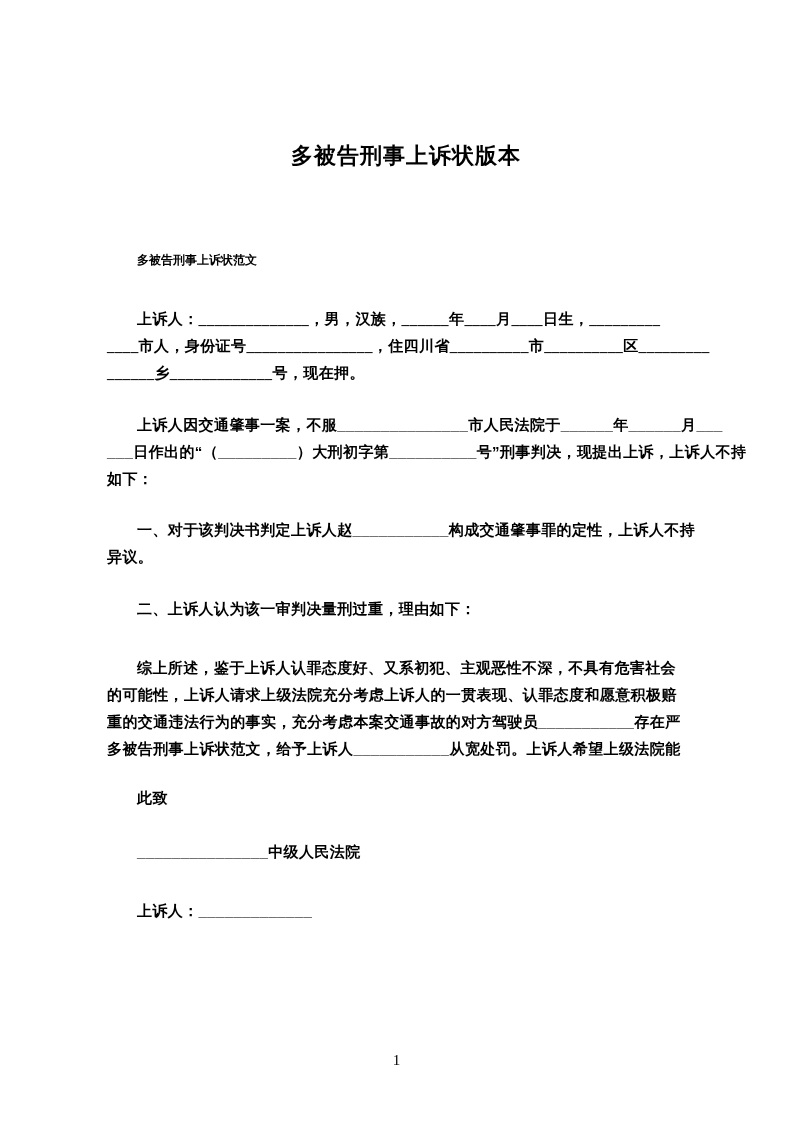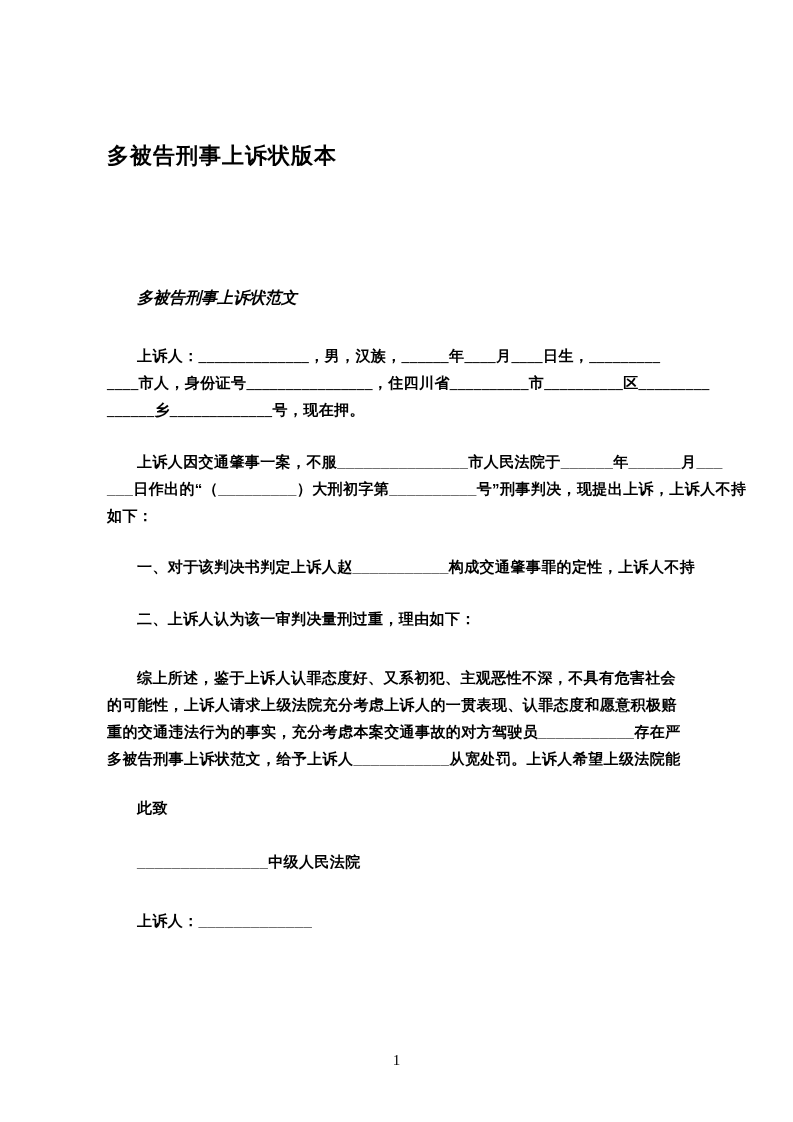--- a/index.html
+++ b/index.html
@@ -12,31 +12,30 @@
     background: #ffffff;
     color: #000000;
     font-family: "Liberation Sans", "DejaVu Sans", sans-serif;
     font-weight: 700;
     padding: 141px 88px 0 107px;
     overflow: hidden;
   }
   .title {
     font-size: 22px;
     line-height: 30px;
-    text-align: left;
+    text-align: center;
     font-weight: 700;
     letter-spacing: 1px;
     white-space: nowrap;
   }
   .heading {
-    margin-top: 113px;
-    font-size: 16px;
+    margin-top: 76px;
+    font-size: 12px;
     line-height: 27px;
     white-space: nowrap;
-    font-style: italic;
   }
   .para { font-size: 15px; }
   .line {
     font-size: 15px;
     line-height: 27px;
     white-space: nowrap;
     letter-spacing: 0.4px;
   }
   .indent { text-indent: 30px; }
   .mt-p1 { margin-top: 32px; font-family: Liberation Serif, serif; }
@@ -75,20 +74,21 @@
   </div>
 
   <div class="para mt-p2">
     <div class="line indent">上诉人因交通肇事一案，不服_______________市人民法院于______年______月___</div>
     <div class="line">___日作出的“（_________）大刑初字第__________号”刑事判决，现提出上诉，上诉人不持</div>
     <div class="line">如下：</div>
   </div>
 
   <div class="para mt-p3">
     <div class="line indent">一、对于该判决书判定上诉人赵___________构成交通肇事罪的定性，上诉人不持</div>
+    <div class="line">异议。</div>
   </div>
 
   <div class="para mt-p4">
     <div class="line indent">二、上诉人认为该一审判决量刑过重，理由如下：</div>
   </div>
 
   <div class="para mt-p5">
     <div class="line indent">综上所述，鉴于上诉人认罪态度好、又系初犯、主观恶性不深，不具有危害社会</div>
     <div class="line">的可能性，上诉人请求上级法院充分考虑上诉人的一贯表现、认罪态度和愿意积极赔</div>
     <div class="line">重的交通违法行为的事实，充分考虑本案交通事故的对方驾驶员___________存在严</div>

